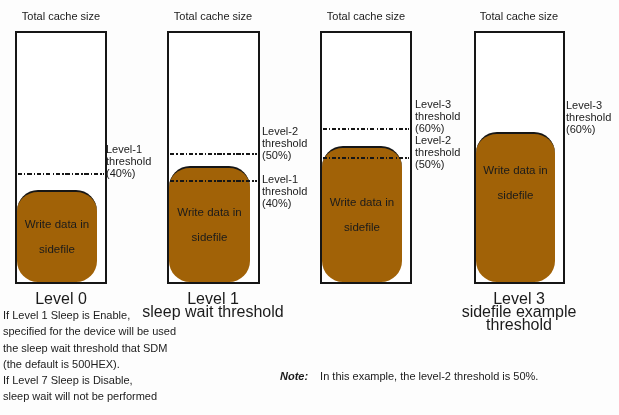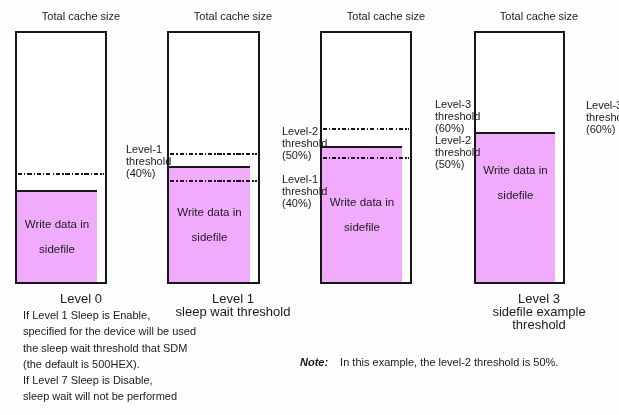--- a/index.html
+++ b/index.html
@@ -1,34 +1,34 @@
 <!DOCTYPE html>
 <html><head>
 <meta charset="utf-8">
 <style>
   html,body{margin:0;padding:0;background:#ffffff;}
   .canvas{
     position:relative;width:619px;height:415px;background:#fdfdfd;
     font-family:"Liberation Sans","DejaVu Sans",sans-serif;color:#1b1b1b;overflow:hidden;
   }
-  .abs{position:absolute;margin-left:20px;}
+  .abs{position:absolute;}
   .bar-title{font-size:11px;text-align:center;white-space:nowrap;}
   .bar{position:absolute;border:2px solid #161616;background:#ffffff;box-sizing:border-box;}
-  .sidefile{position:absolute;left:0;right:8px;bottom:0;background:#f0abfc;border-top:2px solid #161616;}
+  .sidefile{position:absolute;left:0;right:8px;bottom:0;background:#a16207;border-top:2px solid #161616;border-radius:21px;}
   .dotline{
     position:absolute;left:1px;right:1px;height:2px;
     background-image:repeating-linear-gradient(90deg,#161616 0 4px,transparent 4px 6px,#161616 6px 7.5px,transparent 7.5px 9.5px);
   }
   .sidefile-label{
     position:absolute;left:0;right:0;top:50%;transform:translateY(-50%);
     text-align:center;font-size:11.5px;line-height:25px;
   }
   .sidefile-label.hi{top:33%;}
   .thr-label{font-size:11px;line-height:12px;text-align:left;}
-  .caption{font-size:13px;line-height:13px;text-align:center;}
+  .caption{font-size:16px;line-height:13px;text-align:center;}
   .footnote{font-size:11px;line-height:16.3px;white-space:nowrap;}
   .note{font-size:11px;white-space:nowrap;}
   .note-label{font-weight:bold;font-style:italic;margin-right:12px;}
 </style>
 </head>
 <body>
 
 <div class="canvas">
 
   <div class="abs bar-title" style="left:6px;top:10px;width:110px;">Total cache size</div>
@@ -126,17 +126,17 @@
 
   <div class="abs footnote" style="left:3px;top:307px;">
     <div>If Level 1 Sleep is Enable,</div>
     <div>specified for the device will be used</div>
     <div>the sleep wait threshold that SDM</div>
     <div>(the default is 500HEX).</div>
     <div>If Level 7 Sleep is Disable,</div>
     <div>sleep wait will not be performed</div>
   </div>
 
-  <div class="abs note" style="left:280px;top:356px;">
+  <div class="abs note" style="left:280px;top:370px;">
     <span class="note-label">Note:</span><span>In this example, the level-2 threshold is 50%.</span>
   </div>
 
 </div>
 
 </body></html>

